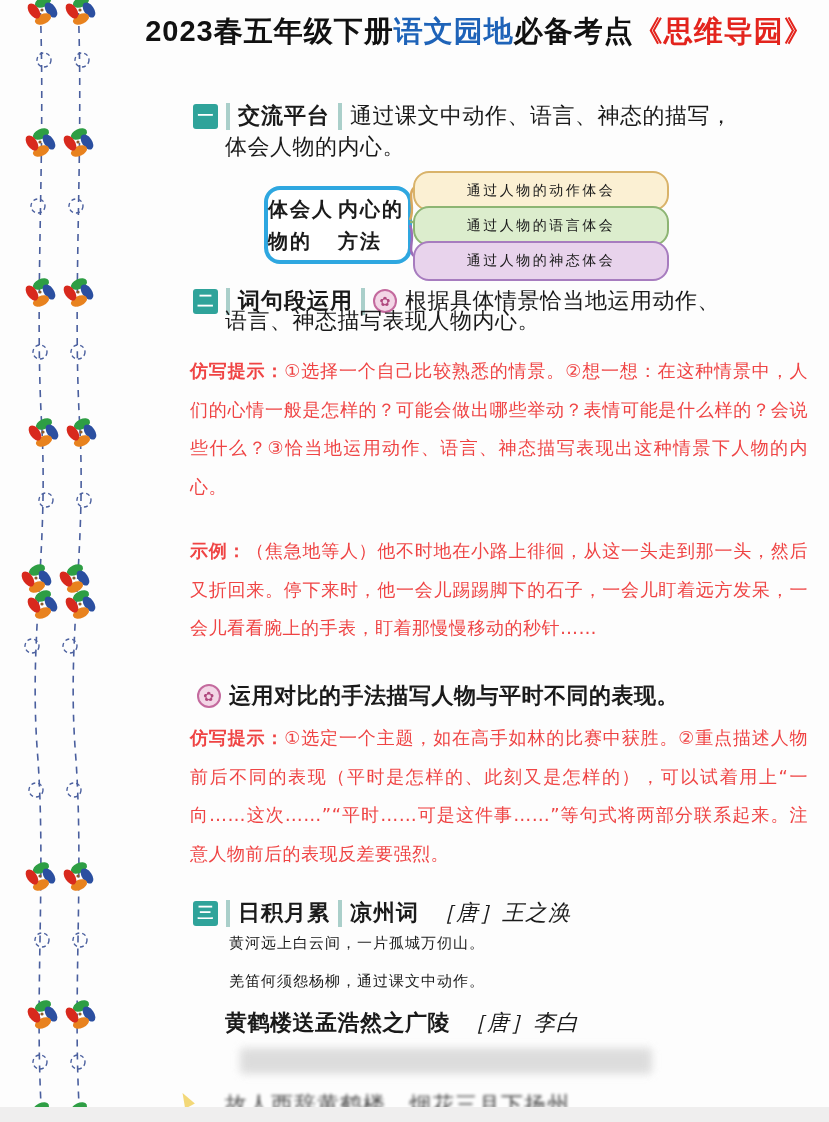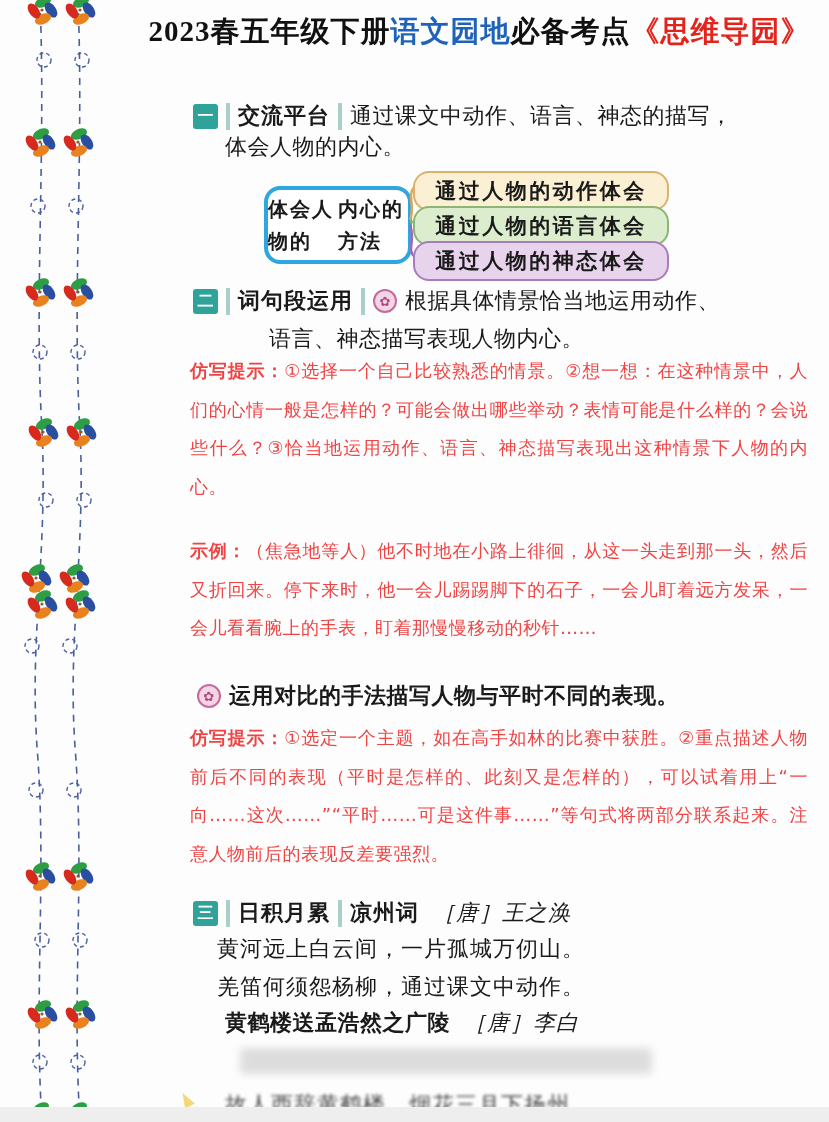--- a/index.html
+++ b/index.html
@@ -8,21 +8,21 @@
     position:relative; width:829px; height:1122px;
     background:#fdfdfd; overflow:hidden;
     font-family:"DejaVu Sans","Liberation Sans",sans-serif;
     color:#1a1a1a;
   }
   .deco { position:absolute; left:0; top:0; }
 
   
   .title {
     position:absolute; top:12px; left:130px; width:699px;
-    text-align:center; font-family:Liberation Serif, serif;
+    text-align:center; font-family:Liberation Sans, sans-serif;
     font-weight:bold; font-size:29px; letter-spacing:1px; white-space:nowrap;
   }
   .t-black { color:#111111; }
   .t-blue  { color:#1e63b8; }
   .t-red   { color:#e3241d; }
   .subtitle {
     position:absolute; top:56px; left:130px; width:699px;
     text-align:center; font-weight:bold; font-size:26px;
     color:#c23a62; letter-spacing:3px;
   }
@@ -75,30 +75,30 @@
   
   .mind-root {
     position:absolute; left:264px; top:186px; width:148px; height:78px;
     border:4px solid #2ea7e0; border-radius:16px; background:#ffffff;
     display:flex; flex-direction:row; align-items:center; justify-content:center;
     font-size:20px; font-weight:bold; line-height:32px; letter-spacing:2px;
   }
   .bubble {
     position:absolute; left:413px; width:256px; height:40px;
     border-radius:16px; display:flex; align-items:center; justify-content:center;
-    font-size:21px; font-weight:bold; letter-spacing:2.5px;
+    font-size:14px; font-weight:normal; letter-spacing:2.5px;
   }
   .bubble-1 { top:171px; background:#fbf0d3; border:2px solid #d9b36a; }
   .bubble-2 { top:206px; background:#dcedcd; border:2px solid #8db573; }
   .bubble-3 { top:241px; background:#e8d3ec; border:2px solid #a77cbf; }
   .connectors { position:absolute; left:398px; top:165px; }
 
   
   .poem-line {
-    position:absolute; left:217px; font-size:22px; font-weight:500;
+    position:absolute; left:229px; font-size:15px; font-weight:500;
     letter-spacing:1px; white-space:nowrap;
   }
   .poem2-head {
     position:absolute; left:225px; font-size:22px; white-space:nowrap;
   }
   .poem2-head b { font-weight:bold; letter-spacing:0.5px; }
   .poem-author { font-weight:500; margin-left:14px; letter-spacing:1px;font-style:italic; }
 
   
   .blur-band {
@@ -209,21 +209,21 @@
   <div class="bubble bubble-3">通过人物的神态体会</div>
 
   <div class="sec-header" style="top:286px;">
     <span class="badge">二</span>
     <span class="vbar"></span>
     <span class="sec-title">词句段运用</span>
     <span class="vbar"></span>
     <span class="seal">✿</span>
     <span class="sec-intro">根据具体情景恰当地运用动作、</span>
   </div>
-  <div class="indent-line" style="top:324px;margin-left:44px;">语言、神态描写表现人物内心。</div>
+  <div class="indent-line" style="top:306px;">语言、神态描写表现人物内心。</div>
 
   <p class="para" style="top:352px;"><b>仿写提示：</b><span>①选择一个自己比较熟悉的情景。②想一想：在这种情景中，人们的心情一般是怎样的？可能会做出哪些举动？表情可能是什么样的？会说些什么？③恰当地运用动作、语言、神态描写表现出这种情景下人物的内心。</span></p>
 
   <p class="para" style="top:532px;"><b>示例：</b><span>（焦急地等人）他不时地在小路上徘徊，从这一头走到那一头，然后又折回来。停下来时，他一会儿踢踢脚下的石子，一会儿盯着远方发呆，一会儿看看腕上的手表，盯着那慢慢移动的秒针……</span></p>
 
   <div class="task-line" style="top:681px;">
     <span class="seal">✿</span>
     <span>运用对比的手法描写人物与平时不同的表现。</span>
   </div>
 

